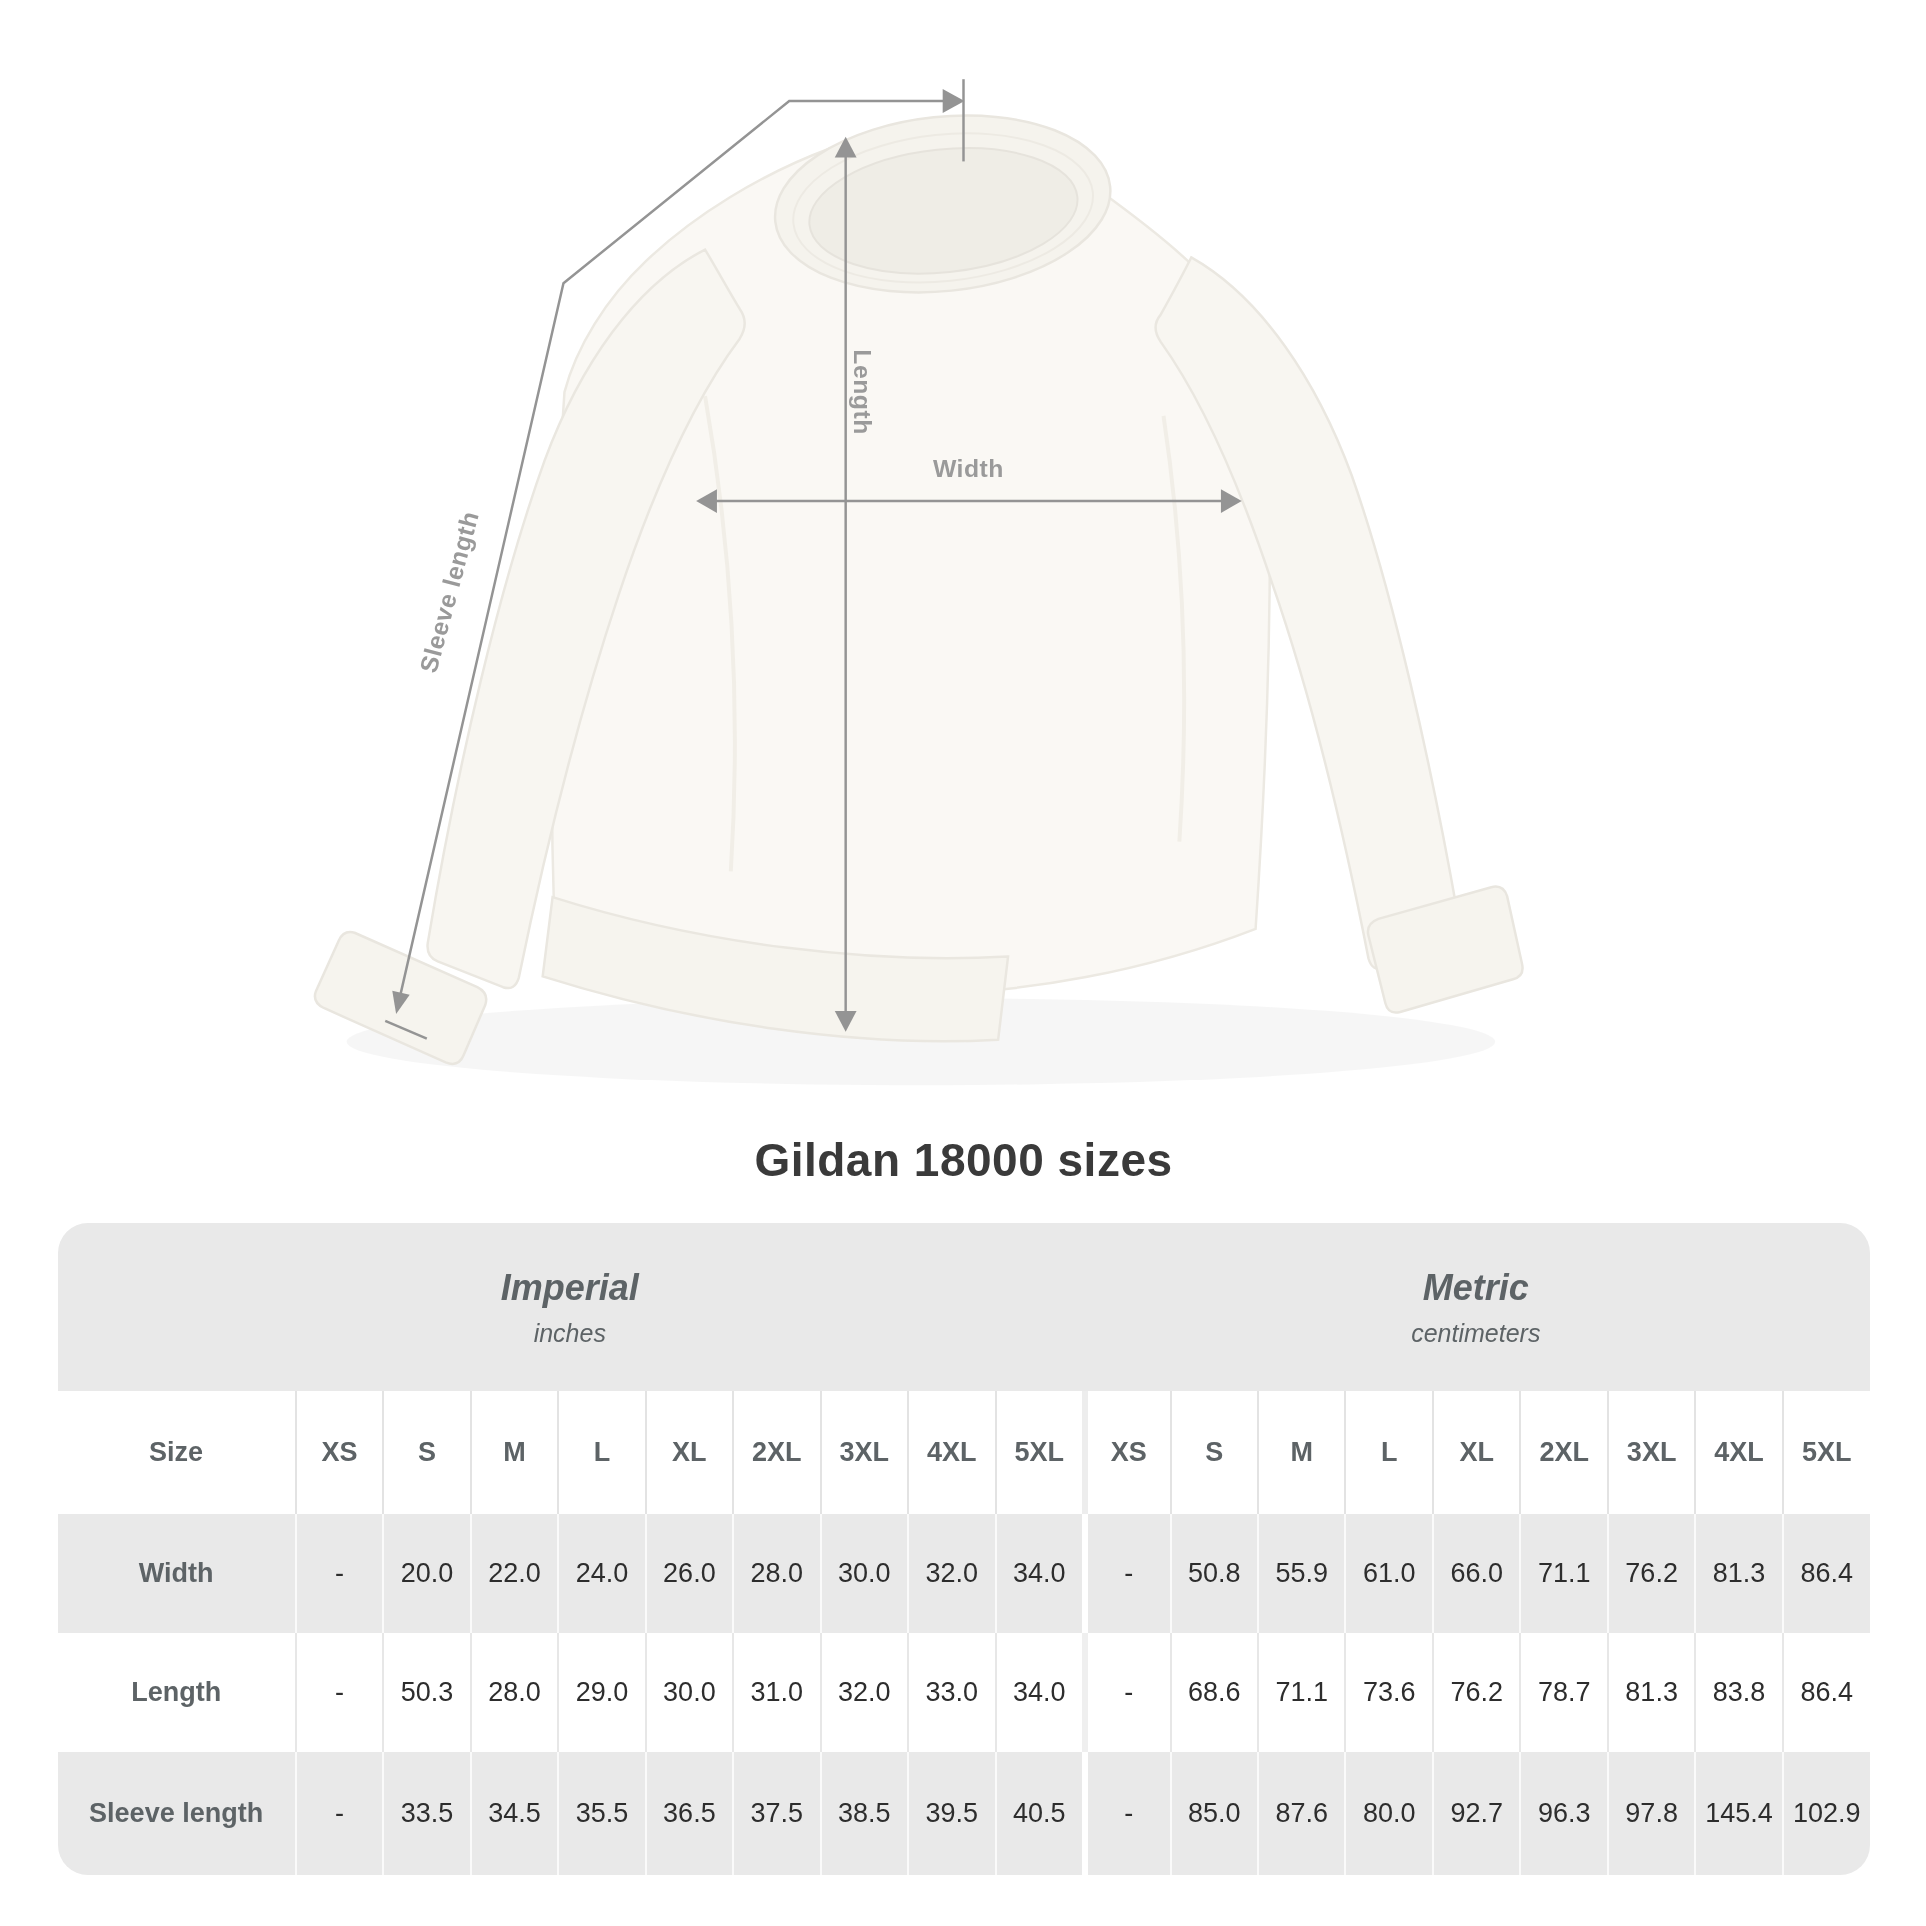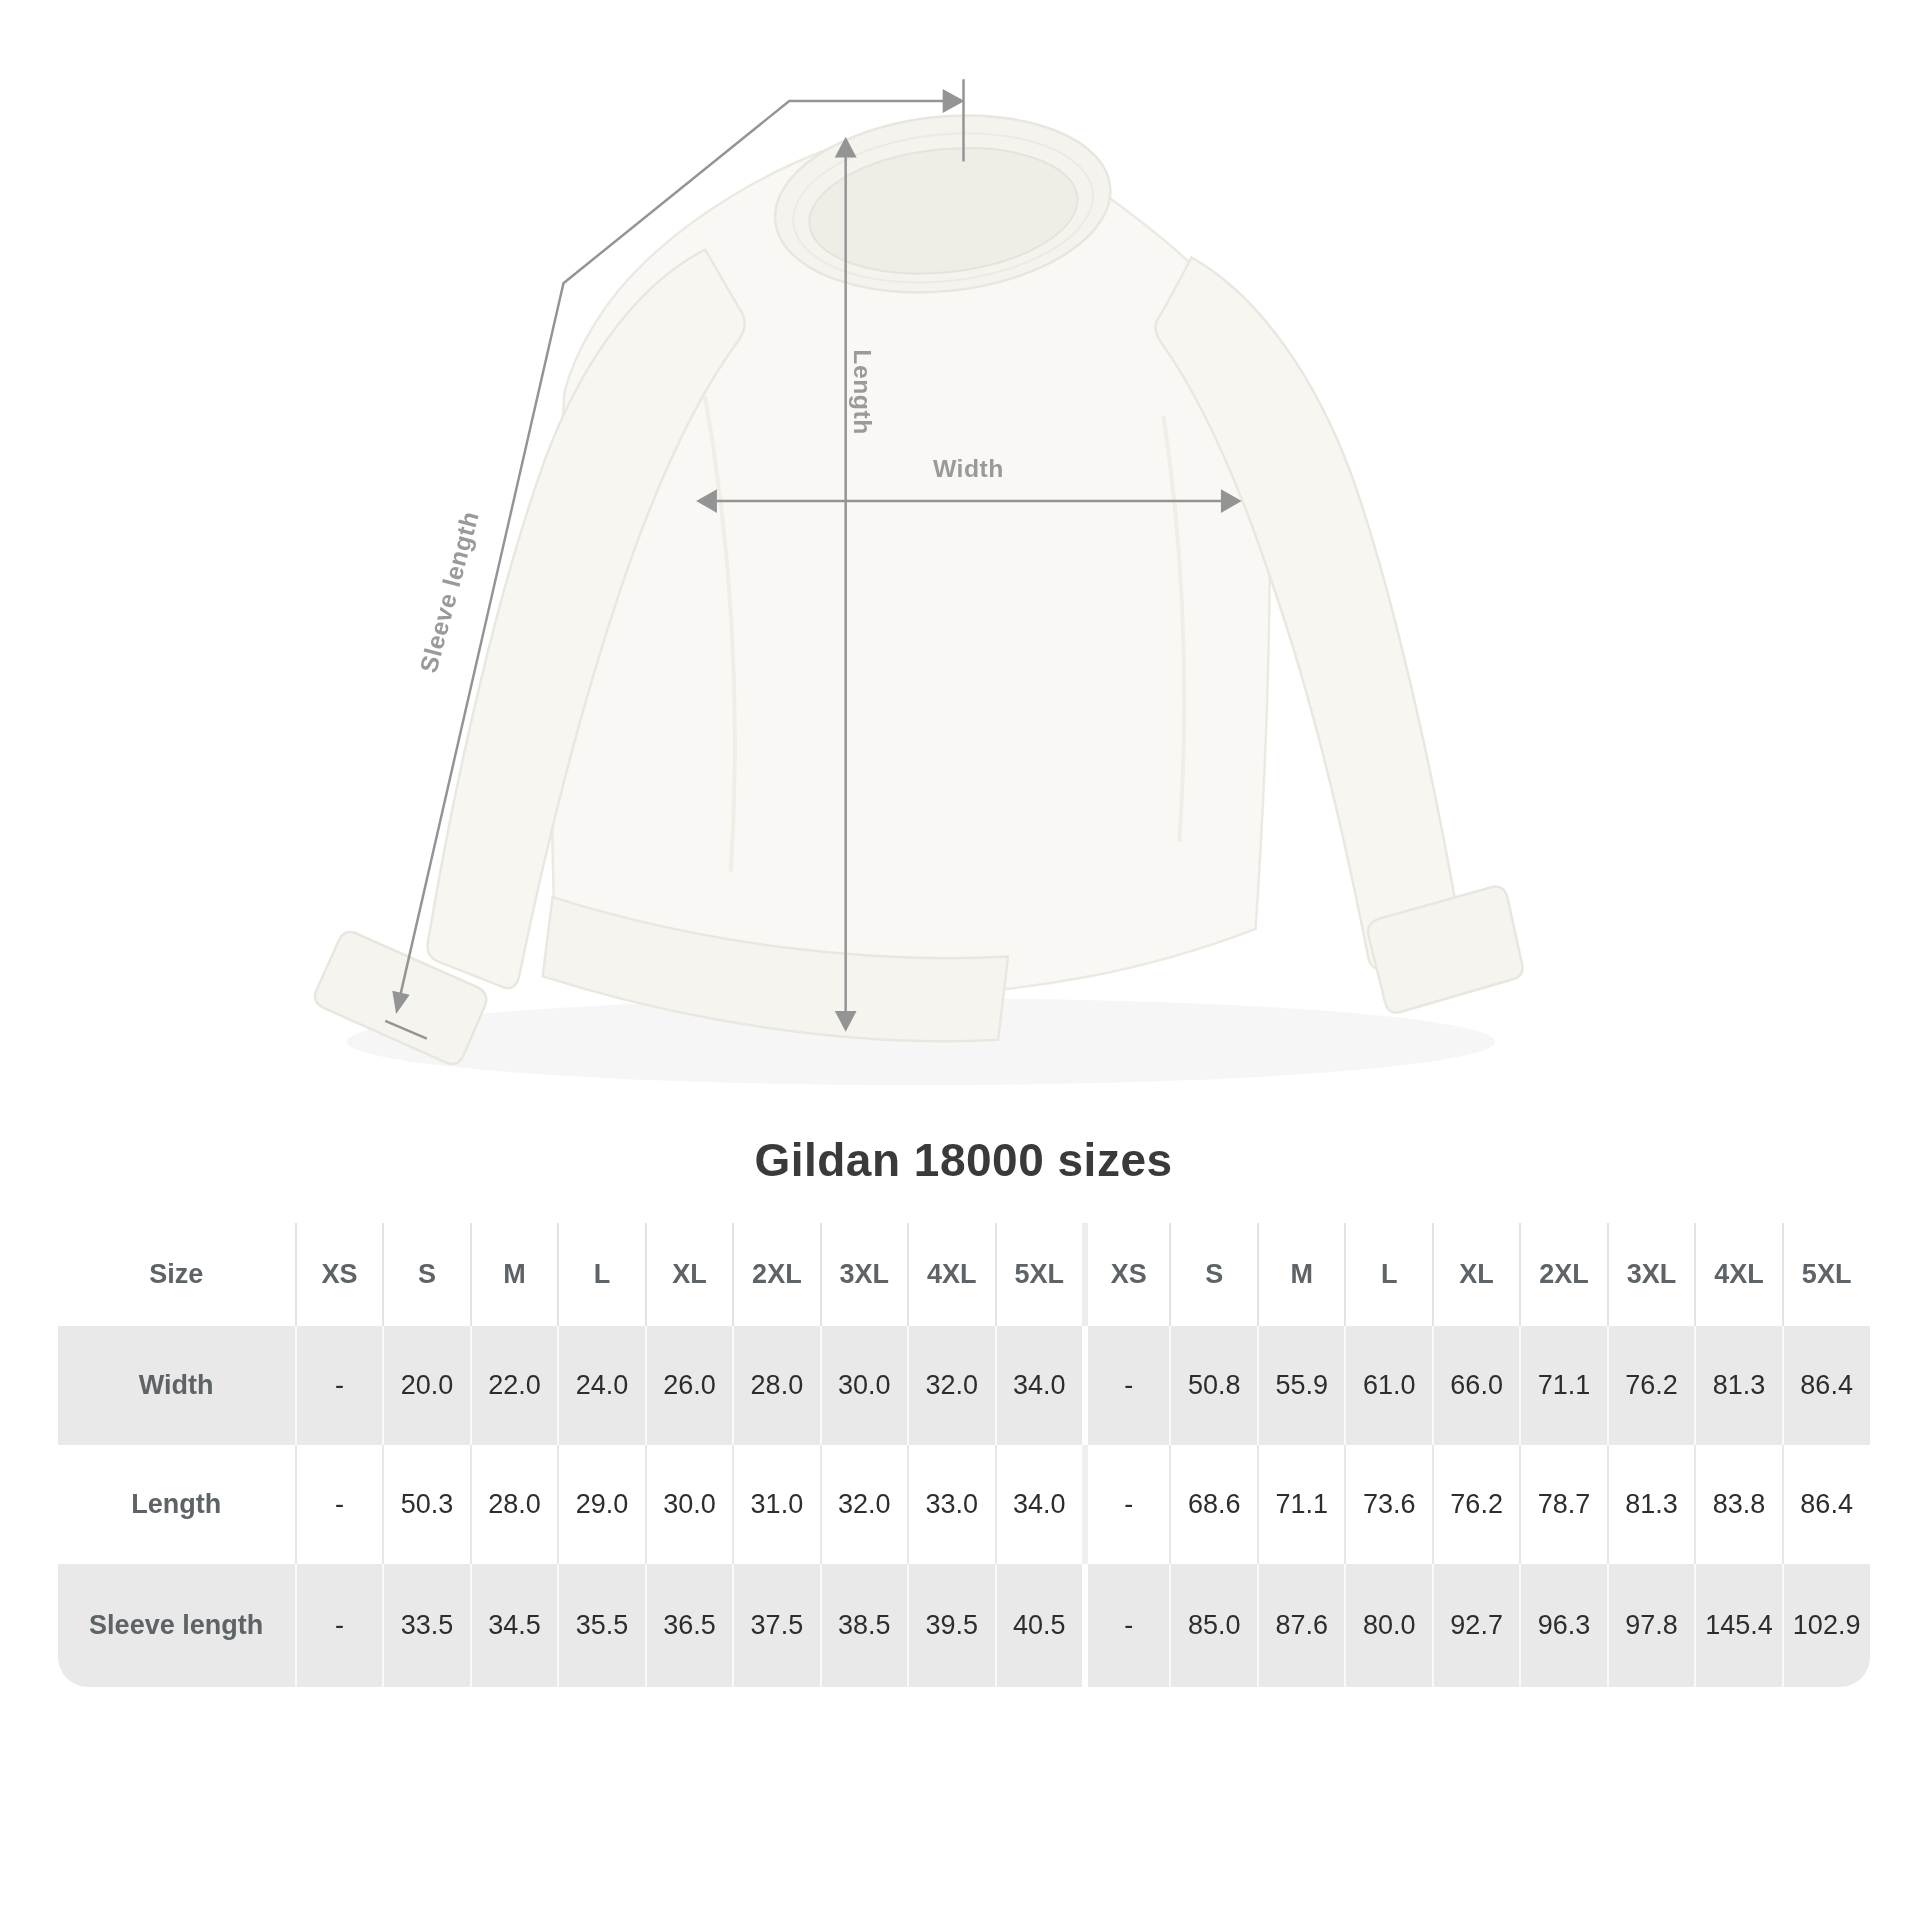--- a/index.html
+++ b/index.html
@@ -55,21 +55,21 @@
   }
   .unit-sub {
     margin-top: 10px;
     font-size: 25px;
     font-style: italic;
     color: #5d6366;
   }
 
   tr.sizes-row td {
     background: #ffffff;
-    height: 103px;
+    height: 123px;
     font-size: 27px;
     font-weight: bold;
     color: #5d6366;
   }
   tr.sizes-row td + td { border-left: 2px solid #e3e3e3; text-align: center; }
   tr.sizes-row td.metric-first { border-left: 6px solid #ededed; }
 
   tr.data-row td { height: 119px; font-size: 27px; color: #2d2d2d; }
   tr.data-row td.row-label { font-weight: bold; color: #5d6366; }
 
@@ -195,20 +195,30 @@
         <col class="c-size">
         <col class="c-size">
         <col class="c-size">
         <col class="c-size">
       <col class="c-size">
         <col class="c-size">
         <col class="c-size">
         <col class="c-size">
     </colgroup>
     <tbody>
+      <tr class="units-row">
+        <td class="corner-left" colspan="10">
+          <div class="unit-name">Imperial</div>
+          <div class="unit-sub">inches</div>
+        </td>
+        <td class="corner-right" colspan="9">
+          <div class="unit-name">Metric</div>
+          <div class="unit-sub">centimeters</div>
+        </td>
+      </tr>
 
       <tr class="sizes-row">
         <td>Size</td>
         <td>XS</td>
         <td>S</td>
         <td>M</td>
         <td>L</td>
         <td>XL</td>
         <td>2XL</td>
         <td>3XL</td>

